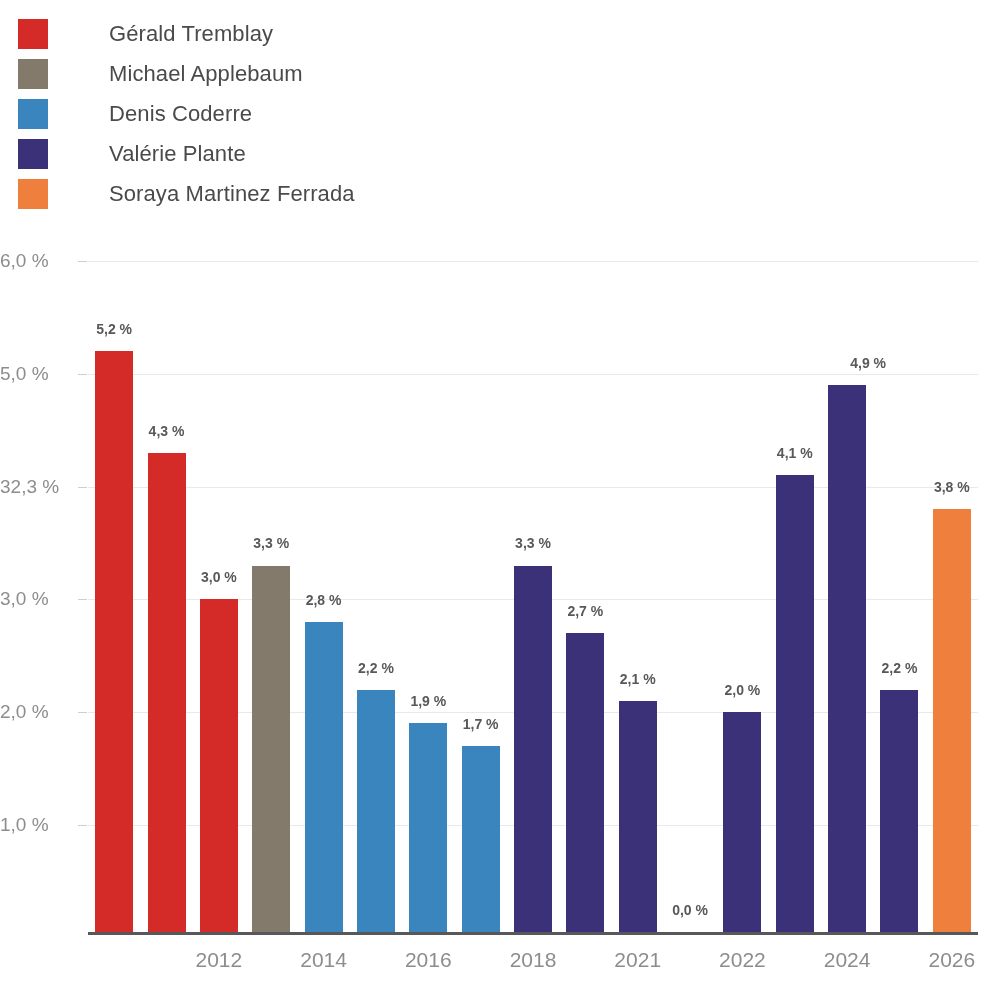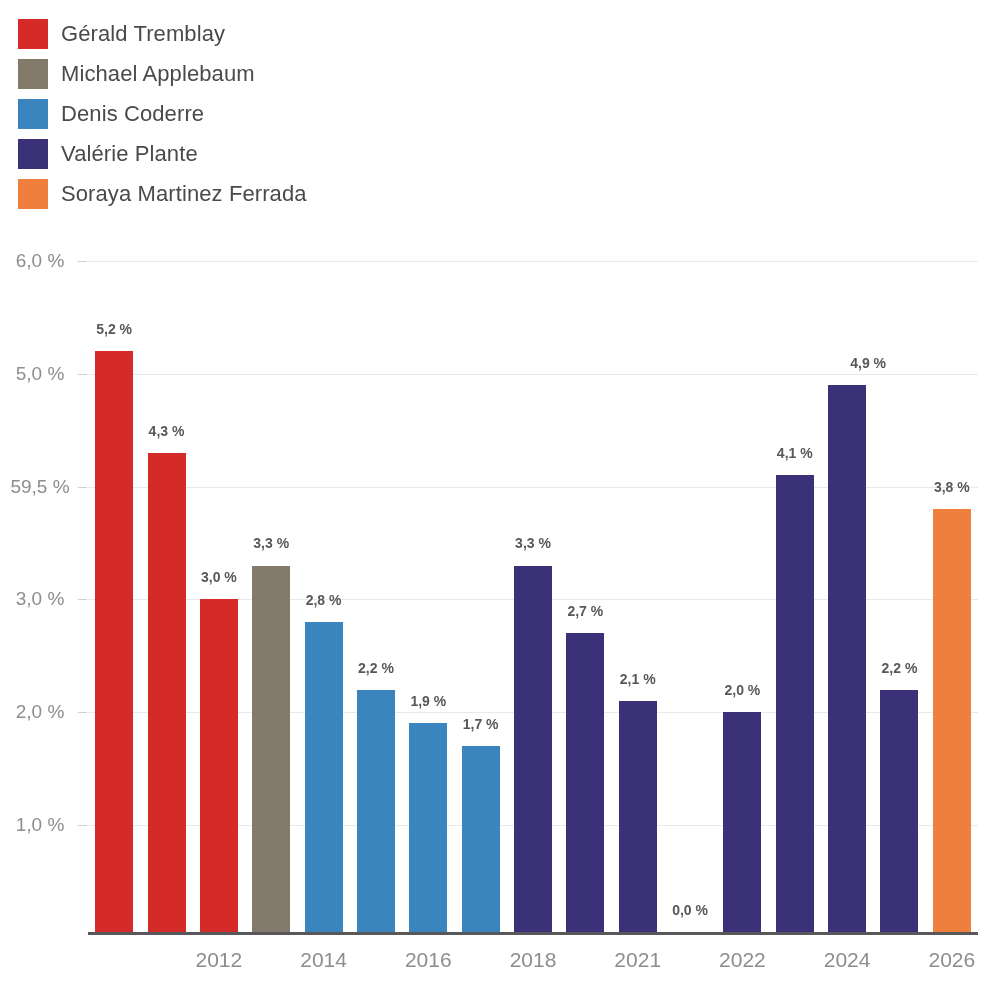--- a/index.html
+++ b/index.html
@@ -23,20 +23,21 @@
   .legend {
     position: absolute;
     left: 18px;
     top: 14px;
     width: 500px;
   }
   .legend-item {
     display: flex;
     align-items: center;
     height: 40px;
+    gap: 48px;
   }
   .legend-swatch {
     width: 30px;
     height: 30px;
     flex: 0 0 30px;
   }
   .legend-label {
     margin-left: 13px;
     font-size: 22px;
     color: #4a4a4a;
@@ -71,21 +72,21 @@
     left: 0;
     width: 100%;
     height: 3px;
     background: #58585a;
     bottom: -3px;
   }
   .ytick-wrap {
     position: absolute;
     left: 0;
     width: 80px;
-    text-align: center;
+    text-align: left;
     font-size: 19px;
     color: #8d8d8d;
     transform: translateY(-50%);
   }
   .ytick-dash {
     position: absolute;
     left: 78px;
     width: 9px;
     height: 1px;
     background: #cfcfcf;
@@ -182,21 +183,21 @@
         <div class="bar" style="left: 792.471px; width: 38px; height: 242.462px; background: rgb(59, 49, 120);"></div>
         <div class="bar-value" style="left: 811.471px; top: 398.538px;">2,2 %</div>
         <div class="bar" style="left: 844.824px; width: 38px; height: 422.899px; background: rgb(238, 127, 60);"></div>
         <div class="bar-value" style="left: 863.824px; top: 218.101px; text-align: right;">3,8 %</div>
       </div>
     <div id="yticks">
         <div class="ytick-wrap" style="top: 261px;">6,0 %</div>
         <div class="ytick-dash" style="top: 261px;"></div>
         <div class="ytick-wrap" style="top: 373.773px;">5,0 %</div>
         <div class="ytick-dash" style="top: 373.773px;"></div>
-        <div class="ytick-wrap" style="top: 486.546px;">59,5 %</div>
+        <div class="ytick-wrap" style="top: 486.546px;">32,3 %</div>
         <div class="ytick-dash" style="top: 486.546px;"></div>
         <div class="ytick-wrap" style="top: 599.319px;">3,0 %</div>
         <div class="ytick-dash" style="top: 599.319px;"></div>
         <div class="ytick-wrap" style="top: 712.092px;">2,0 %</div>
         <div class="ytick-dash" style="top: 712.092px;"></div>
         <div class="ytick-wrap" style="top: 824.866px;">1,0 %</div>
         <div class="ytick-dash" style="top: 824.866px;"></div>
       </div>
     <div id="xticks">
         <div class="xtick" style="left: 114.176px; margin-top: 44px;">2010</div>

